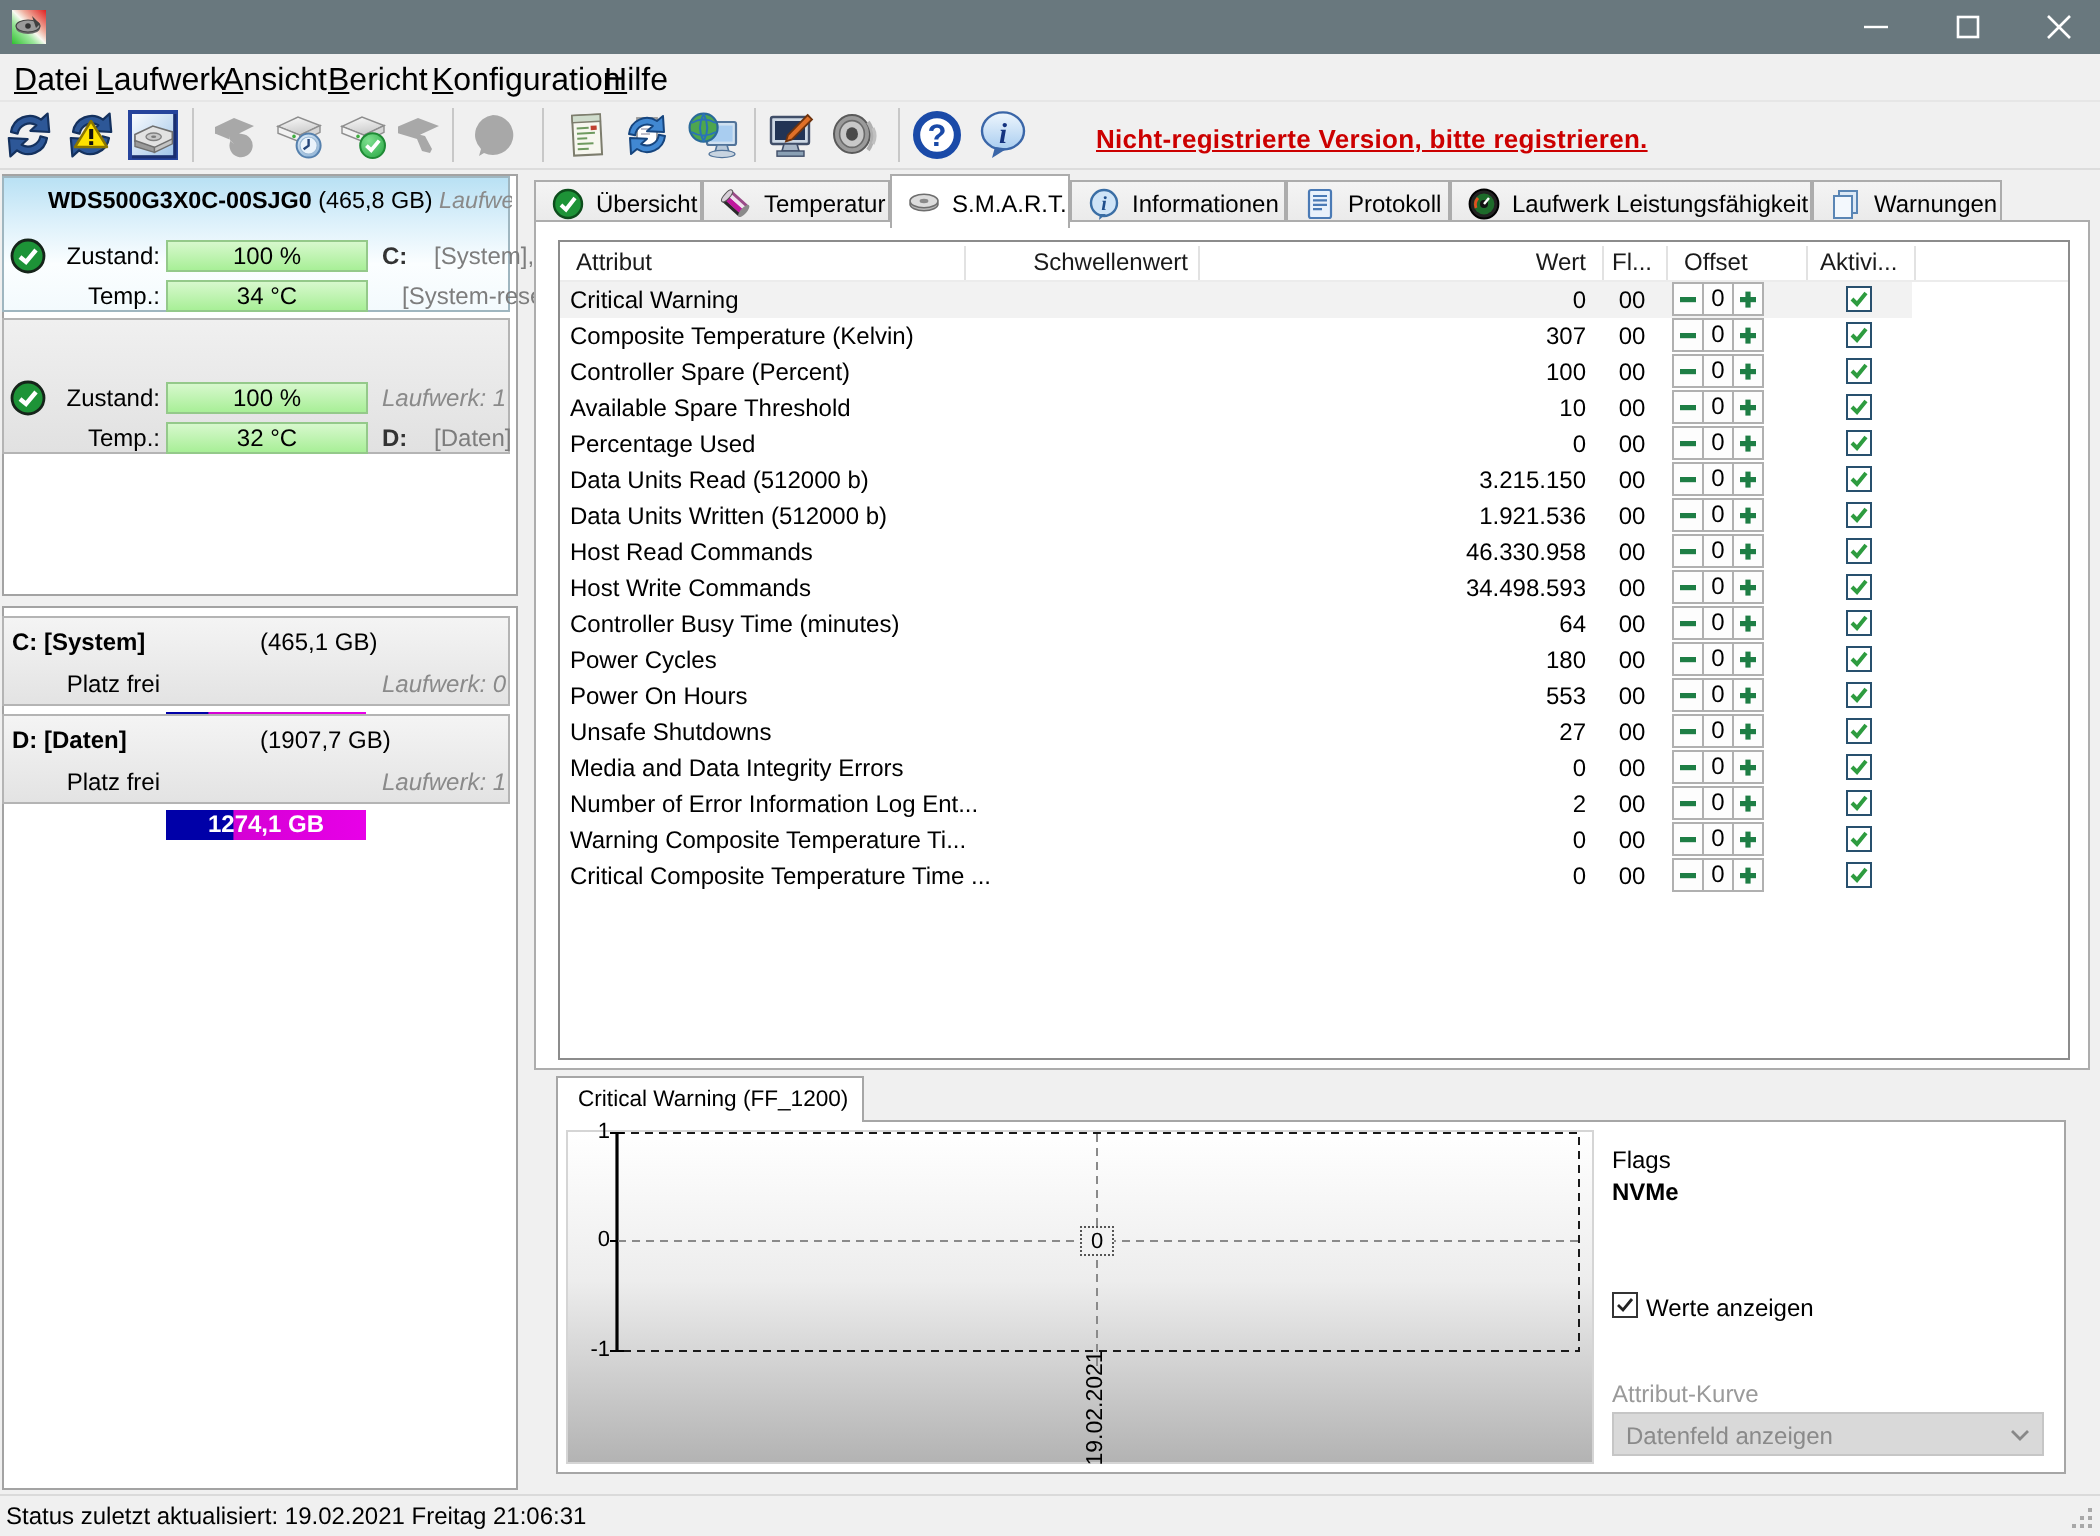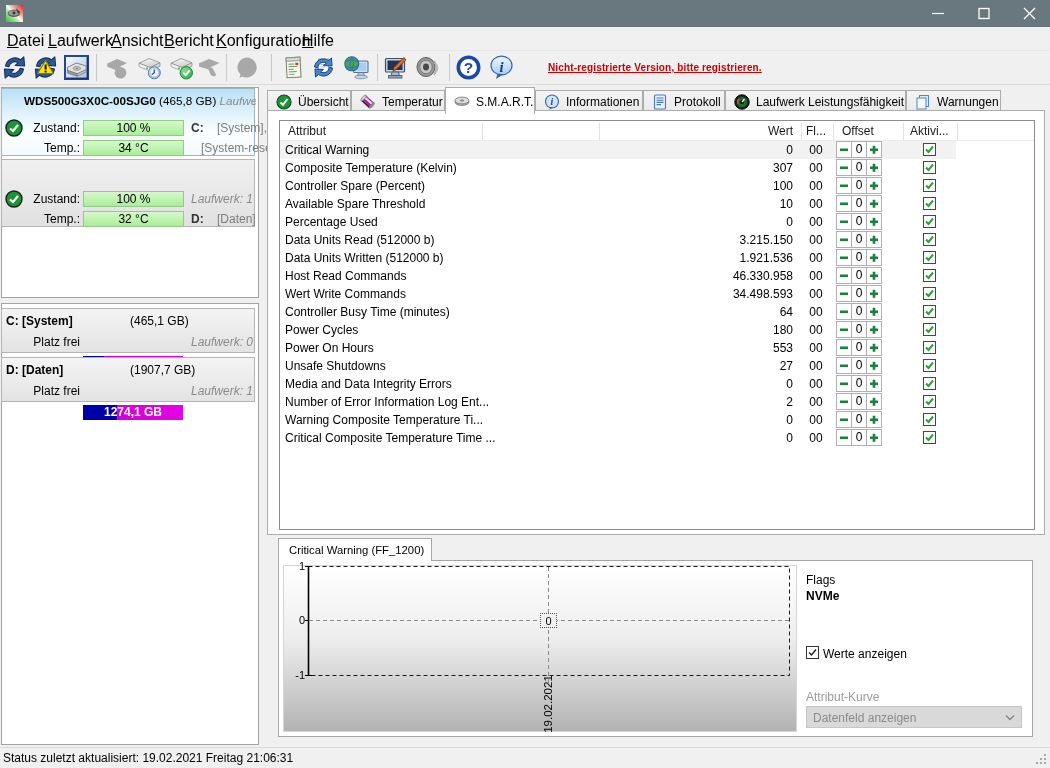--- a/index.html
+++ b/index.html
@@ -11,21 +11,21 @@
 #titlebar { position:absolute; left:0; top:0; width:1050px; height:27px; background:#69787e; color:#fff; }
 #titletext { position:absolute; left:28px; top:7px; font-size:11.4px; color:#fff; white-space:pre; }
 
 #menubar { position:absolute; left:0; top:27px; width:1050px; height:23px; background:#f0f0f0; }
 .mi { position:absolute; top:5px; font-size:16px; color:#000; }
 .mi u { text-decoration:underline; }
 
 #toolbar { position:absolute; left:0; top:50px; width:1050px; height:35px; background:#f0f0f0; border-top:1px solid #e6e6e6; border-bottom:1px solid #dcdcdc; }
 .tbi { position:absolute; top:4px; width:25px; height:25px; }
 .tbsep { position:absolute; top:3px; width:1px; height:27px; background:#c8c8c8; }
-#regtext { position:absolute; left:548px; top:62px; font-size:10px; font-weight:bold; color:#cc0000; text-decoration:underline; letter-spacing:0.15px; }
+#regtext { position:absolute; left:548px; top:62px; font-size:13px; font-weight:bold; color:#cc0000; text-decoration:underline; letter-spacing:0.15px; }
 
 .lbox { position:absolute; left:1px; width:258px; background:#fff; border:1px solid #a3a3a3; }
 .dblock { position:absolute; left:1px; width:254px; border:1px solid #b4b4b4; }
 .dtitle { position:absolute; left:22px; width:232px; white-space:nowrap; overflow:hidden; font-size:11.7px; padding-top:1px; }
 .dlab { position:absolute; text-align:right; }
 .bar { position:absolute; left:81px; width:101px; height:16px; border:1px solid #94c98a; background:linear-gradient(#d7f8cd,#a8ef97); text-align:center; line-height:15px; font-size:12px; }
 .pbar { position:absolute; left:81px; width:100px; height:15px; text-align:center; line-height:14px; font-size:12px; font-weight:bold; color:#fff;margin-top:20px; }
 .rlab { position:absolute; left:189px; white-space:nowrap; }
 .gray-it { color:#8a8a8a; font-style:italic; }
 .gr { color:#7d7d7d;padding-left:10px; }
@@ -335,20 +335,21 @@
   <svg class="ticon" viewBox="0 0 16 16">
       <rect x="4.5" y="1.5" width="9" height="11" fill="#dce9f6" stroke="#5a86b5" stroke-width="1"></rect>
       <rect x="2" y="4" width="9" height="11" fill="#f3f8fd" stroke="#5a86b5" stroke-width="1"></rect>
     </svg>
   <span class="ttx">Warnungen</span>
 </div>
 
 <div id="contentpanel"></div>
 <div id="tablebox">
   <div class="hdr" style="left:8px">Attribut</div>
+  <div class="hdr" style="left:0;width:314px;text-align:right">Schwellenwert</div>
   <div class="hdr" style="left:380px;width:133px;text-align:right">Wert</div>
   <div class="hdr" style="left:520px;width:32px;text-align:center">Fl...</div>
   <div class="hdr" style="left:562px">Offset</div>
   <div class="hdr" style="left:630px">Aktivi...</div>
   <div class="hsep" style="left:202px"></div>
   <div class="hsep" style="left:319px"></div>
   <div class="hsep" style="left:521px"></div>
   <div class="hsep" style="left:553px"></div>
   <div class="hsep" style="left:623px"></div>
   <div class="hsep" style="left:677px"></div>
@@ -491,21 +492,21 @@
     <span class="sb" style="left:30px"><svg width="14" height="15">
             <rect x="3" y="6.5" width="8" height="2.6" fill="#1e7e45"></rect>
             <rect x="5.7" y="3.8" width="2.6" height="8" fill="#1e7e45"></rect>
           </svg></span>
   </span>
   <span class="cbx"><svg width="11" height="11" viewBox="0 0 11 11">
           <path d="M2 5.5 L4.5 8 L9 2.5" stroke="#2e9c3f" stroke-width="2" fill="none"></path>
         </svg></span>
 </div>
 <div class="trow" style="top:164px;">
-  <span class="ca">Wert Write Commands</span>
+  <span class="ca">Host Write Commands</span>
   <span class="cw">34.498.593</span>
   <span class="cf">00</span>
   <span class="spin">
     <span class="sb" style="left:0"><svg width="14" height="15">
             <rect x="3" y="6.5" width="8" height="2.6" fill="#1e7e45"></rect>
           </svg></span>
     <span class="sb" style="left:15px;line-height:15px;font-size:12px">0</span>
     <span class="sb" style="left:30px"><svg width="14" height="15">
             <rect x="3" y="6.5" width="8" height="2.6" fill="#1e7e45"></rect>
             <rect x="5.7" y="3.8" width="2.6" height="8" fill="#1e7e45"></rect>

